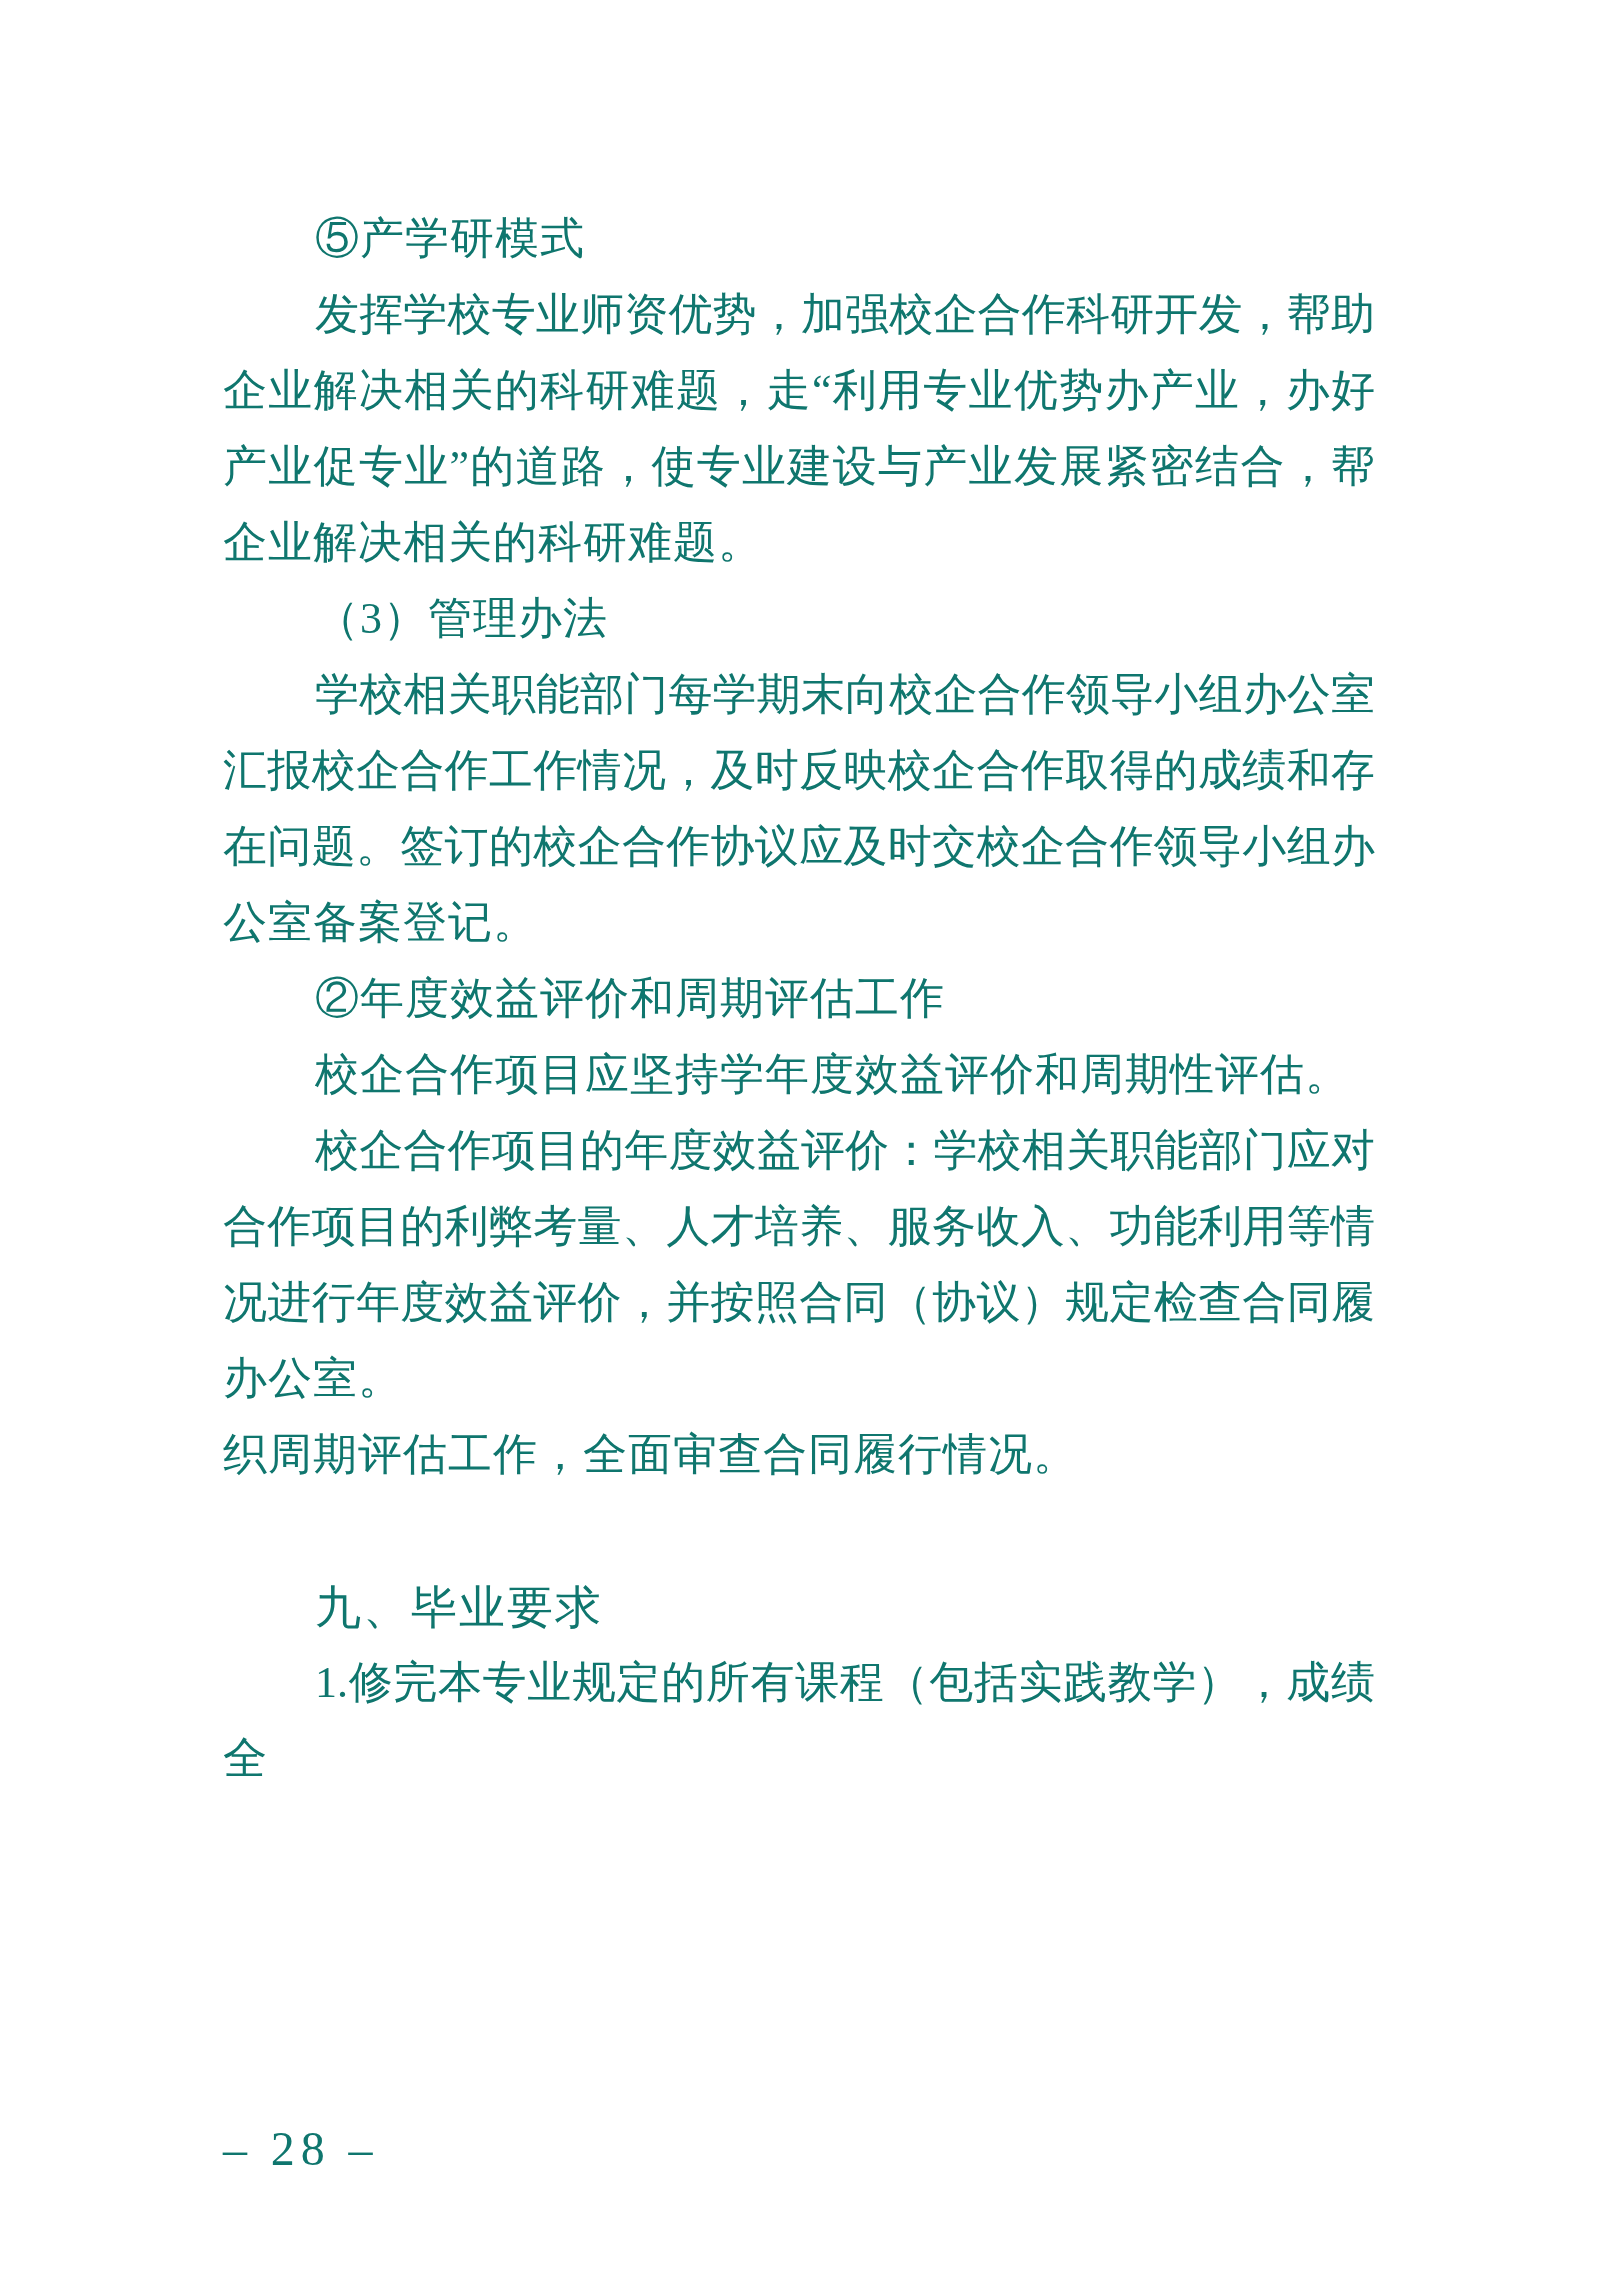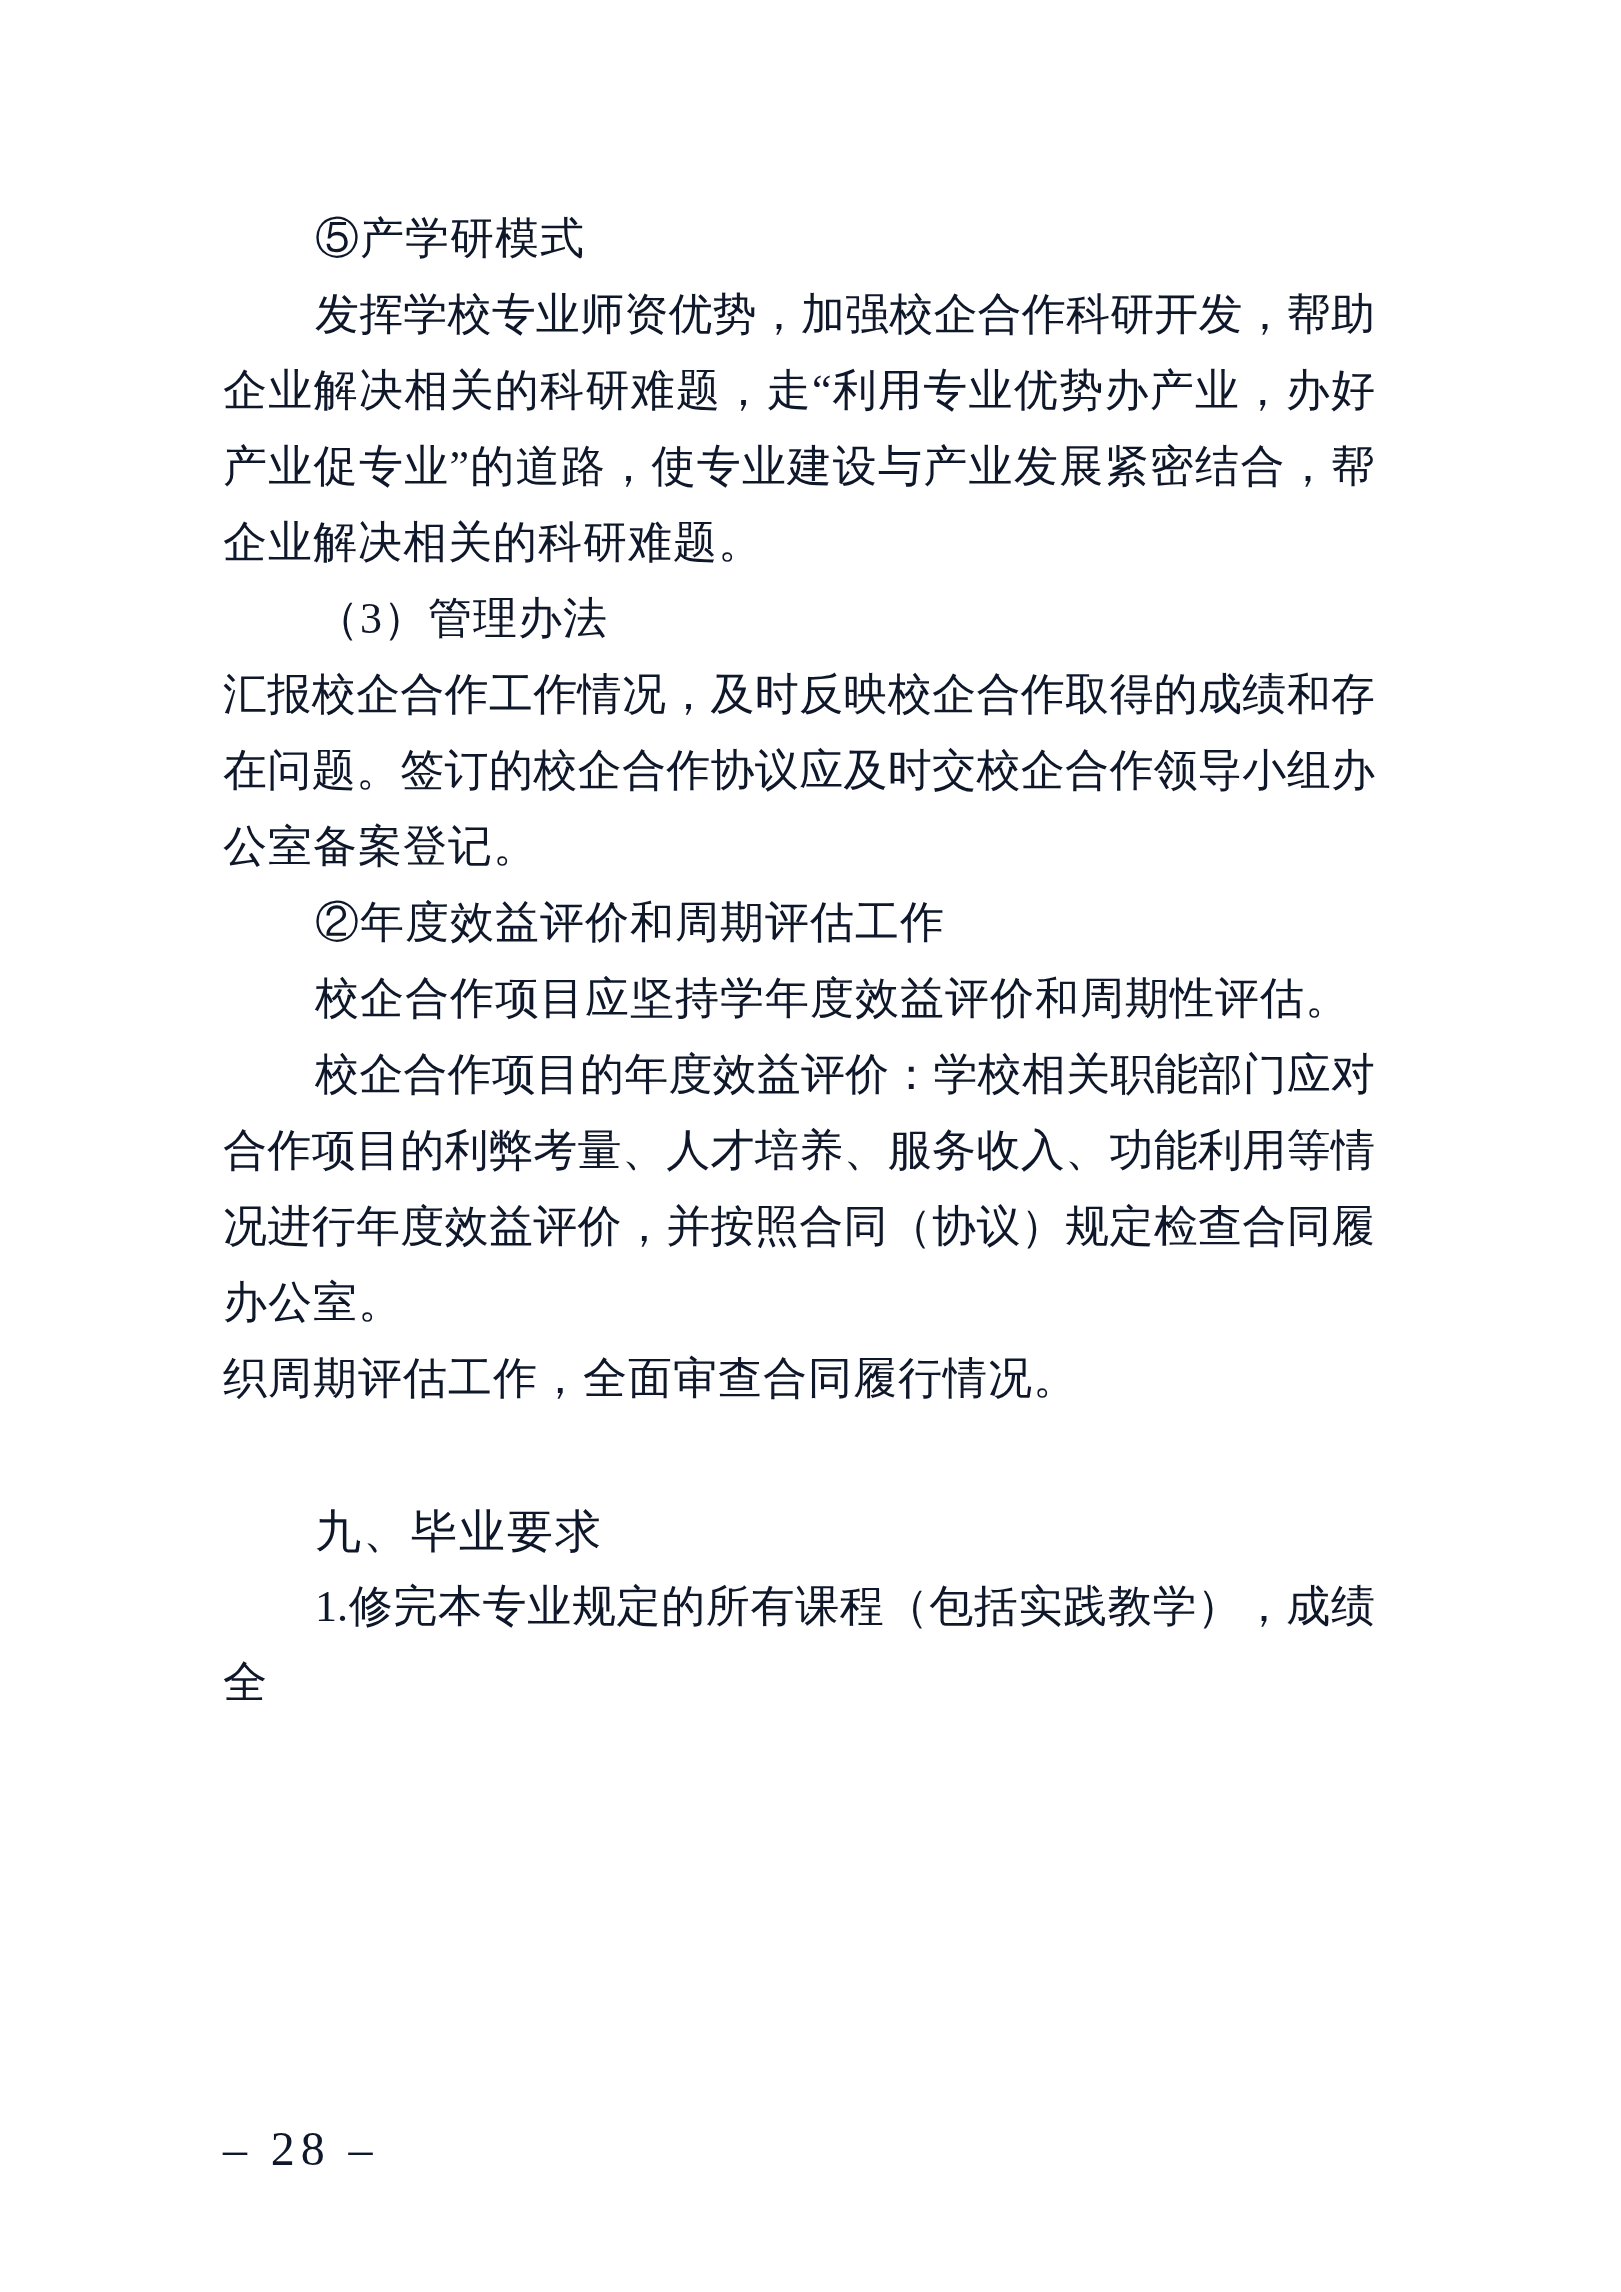--- a/index.html
+++ b/index.html
@@ -5,21 +5,21 @@
   html, body {
     margin: 0;
     padding: 0;
     background: #ffffff;
   }
   .page {
     position: relative;
     width: 1621px;
     height: 2241px;
     background: #ffffff;
-    color: #0f172a;
+    color: #0f766e;
     overflow: hidden;
     font-family: "Liberation Serif", "DejaVu Serif", serif;
   }
   .text-body {
     position: absolute;
     left: 223px;
     top: 201px;
     width: 1152px;
   }
   .line {
@@ -63,20 +63,21 @@
 <body>
 
 <div class="page">
   <main class="text-body">
       <div class="line indent">⑤产学研模式</div>
       <div class="line indent justify">发挥学校专业师资优势，加强校企合作科研开发，帮助</div>
       <div class="line justify">企业解决相关的科研难题，走“利用专业优势办产业，办好</div>
       <div class="line justify">产业促专业”的道路，使专业建设与产业发展紧密结合，帮</div>
       <div class="line">企业解决相关的科研难题。</div>
       <div class="line indent">（3）管理办法</div>
+      <div class="line indent justify">学校相关职能部门每学期末向校企合作领导小组办公室</div>
       <div class="line justify">汇报校企合作工作情况，及时反映校企合作取得的成绩和存</div>
       <div class="line justify">在问题。签订的校企合作协议应及时交校企合作领导小组办</div>
       <div class="line">公室备案登记。</div>
       <div class="line indent">②年度效益评价和周期评估工作</div>
       <div class="line indent">校企合作项目应坚持学年度效益评价和周期性评估。</div>
       <div class="line indent justify">校企合作项目的年度效益评价：学校相关职能部门应对</div>
       <div class="line justify">合作项目的利弊考量、人才培养、服务收入、功能利用等情</div>
       <div class="line justify">况进行年度效益评价，并按照合同（协议）规定检查合同履</div>
       <div class="line">办公室。</div>
       <div class="line">织周期评估工作，全面审查合同履行情况。</div>

